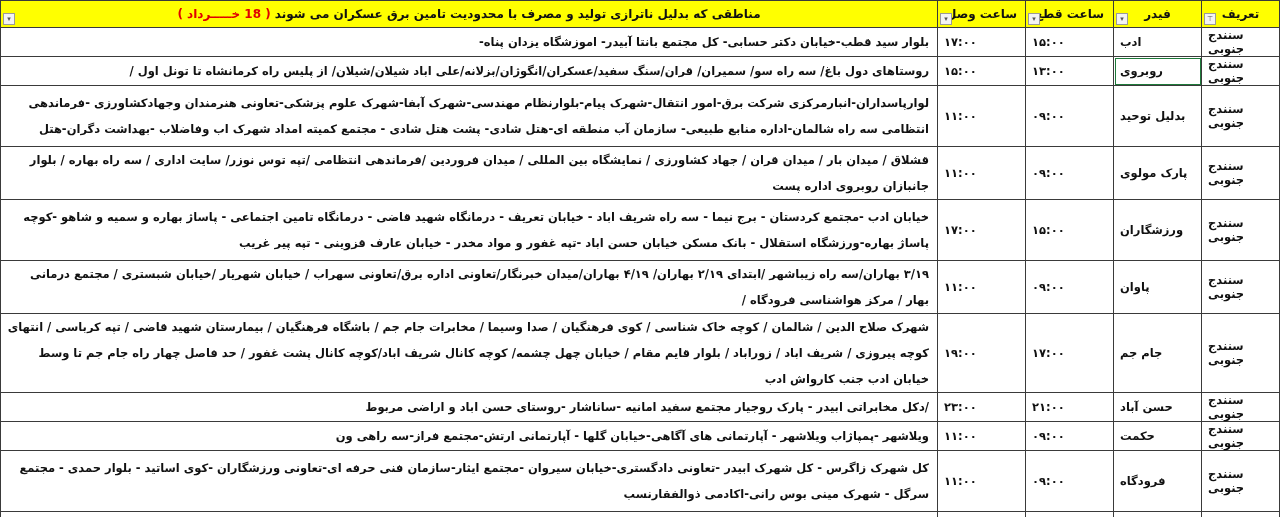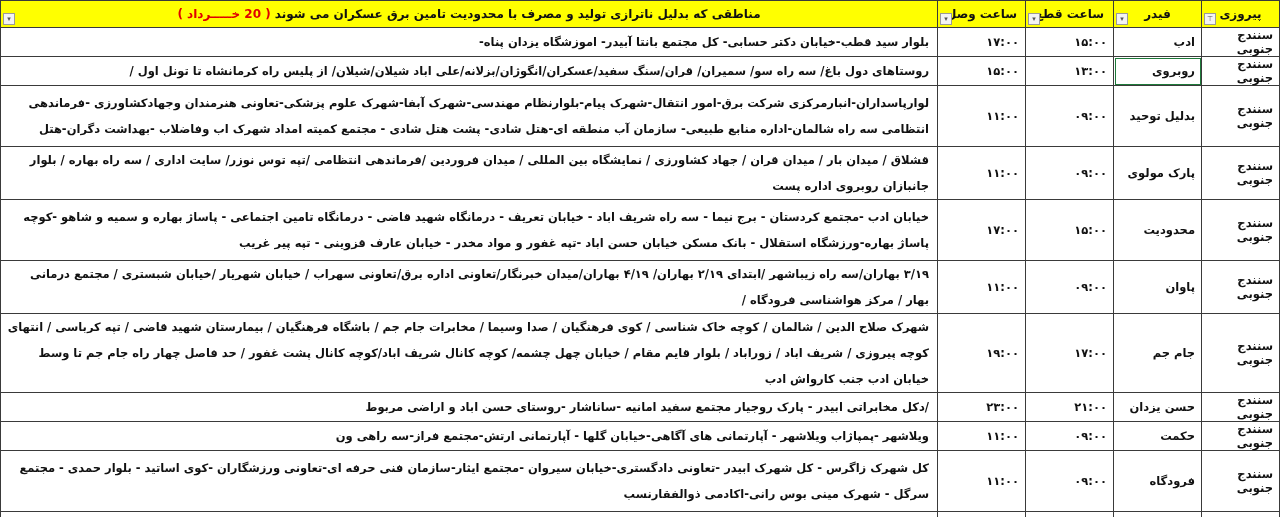--- a/index.html
+++ b/index.html
@@ -3,58 +3,58 @@
 <meta charset="utf-8">
 <style>
   html, body { margin:0; padding:0; background:#ffffff; }
   body { width:1280px; height:517px; overflow:hidden; font-family:"DejaVu Sans", sans-serif; }
   table { border-collapse:collapse; direction:rtl; table-layout:fixed; width:1280px; }
   th, td { border:1px solid #3a3a3a; font-weight:bold; color:#111; padding:0 6px; }
   thead th { background:#ffff00; height:26px; font-size:12px; position:relative; text-align:center; }
   thead th.title { text-align:center; }
   .hl { color:#e00000; }
   .filter { position:absolute; left:2px; bottom:2px; width:10px; height:10px; border:1px solid #9a9a9a; background:#f3f3f3; font-size:7px; line-height:10px; text-align:center; color:#555; font-weight:normal; }
-  td { font-size:11.5px; text-align:right; vertical-align:middle; }
+  td { font-size:11.5px; text-align:left; vertical-align:middle; }
   td.areas { text-align:right; line-height:26px; padding-right:8px; }
   td.time { font-family:"DejaVu Sans", sans-serif; }
   tr.r1 td { height:26px; }
   tr.r2 td { height:60px; }
 </style>
 </head>
 <body>
 
 <table>
   <colgroup>
     <col style="width:78px">
       <col style="width:88px">
       <col style="width:88px">
       <col style="width:88px">
       <col>
   </colgroup>
   <thead>
     <tr>
       <th>
-        <span>پیروزی</span>
+        <span>تعریف</span>
         <span class="filter">⊤</span>
       </th>
       <th>
         <span>فیدر</span>
         <span class="filter">▾</span>
       </th>
       <th>
         <span>ساعت قطع</span>
         <span class="filter">▾</span>
       </th>
       <th>
         <span>ساعت وصل</span>
         <span class="filter">▾</span>
       </th>
       <th class="title">
         <span>مناطقی که بدلیل ناترازی تولید و مصرف با محدودیت تامین برق عسکران می شوند</span>
-        <span class="hl">( 20 خـــــرداد )</span>
+        <span class="hl">( 18 خـــــرداد )</span>
         <span class="filter">▾</span>
       </th>
     </tr>
   </thead>
   <tbody>
     <tr class="r1">
       <td>سنندج جنوبی</td>
       <td>ادب</td>
       <td class="time">۱۵:۰۰</td>
       <td class="time">۱۷:۰۰</td>
@@ -76,42 +76,42 @@
     </tr>
     <tr class="r1">
       <td>سنندج جنوبی</td>
       <td>پارک مولوی</td>
       <td class="time">۰۹:۰۰</td>
       <td class="time">۱۱:۰۰</td>
       <td class="areas">قشلاق / میدان بار / میدان قران / جهاد کشاورزی / نمایشگاه بین المللی / میدان فروردین /فرماندهی انتظامی /تپه توس نوزر/ سایت اداری / سه راه بهاره / بلوار جانبازان روبروی اداره پست</td>
     </tr>
     <tr class="r2">
       <td>سنندج جنوبی</td>
-      <td>محدودیت</td>
+      <td>ورزشگاران</td>
       <td class="time">۱۵:۰۰</td>
       <td class="time">۱۷:۰۰</td>
       <td class="areas">خیابان ادب -مجتمع کردستان - برج نیما - سه راه شریف اباد - خیابان تعریف - درمانگاه شهید قاضی - درمانگاه تامین اجتماعی - پاساژ بهاره و سمیه و شاهو -کوچه پاساژ بهاره-ورزشگاه استقلال - بانک مسکن خیابان حسن اباد -تپه غفور و مواد مخدر - خیابان عارف قزوینی - تپه پیر غریب</td>
     </tr>
     <tr class="r1">
       <td>سنندج جنوبی</td>
       <td>پاوان</td>
       <td class="time">۰۹:۰۰</td>
       <td class="time">۱۱:۰۰</td>
       <td class="areas">۳/۱۹ بهاران/سه راه زیباشهر /ابتدای ۲/۱۹ بهاران/ ۴/۱۹ بهاران/میدان خبرنگار/تعاونی اداره برق/تعاونی سهراب / خیابان شهریار /خیابان شبستری / مجتمع درمانی بهار / مرکز هواشناسی فرودگاه /</td>
     </tr>
     <tr class="r2">
       <td>سنندج جنوبی</td>
       <td>جام جم</td>
       <td class="time">۱۷:۰۰</td>
       <td class="time">۱۹:۰۰</td>
       <td class="areas">شهرک صلاح الدین / شالمان / کوچه خاک شناسی / کوی فرهنگیان / صدا وسیما / مخابرات جام جم / باشگاه فرهنگیان / بیمارستان شهید قاضی / تپه کرباسی / انتهای کوچه پیروزی / شریف اباد / زوراباد / بلوار قایم مقام / خیابان چهل چشمه/ کوچه کانال شریف اباد/کوچه کانال پشت غفور / حد فاصل چهار راه جام جم تا وسط خیابان ادب جنب کارواش ادب</td>
     </tr>
     <tr class="r1">
       <td>سنندج جنوبی</td>
-      <td>حسن یزدان</td>
+      <td>حسن آباد</td>
       <td class="time">۲۱:۰۰</td>
       <td class="time">۲۳:۰۰</td>
       <td class="areas">/دکل مخابراتی ابیدر - پارک روجیار مجتمع سفید امانیه -ساناشار -روستای حسن اباد و اراضی مربوط</td>
     </tr>
     <tr class="r1">
       <td>سنندج جنوبی</td>
       <td>حکمت</td>
       <td class="time">۰۹:۰۰</td>
       <td class="time">۱۱:۰۰</td>
       <td class="areas">ویلاشهر -پمپاژاب ویلاشهر - آپارتمانی های آگاهی-خیابان گلها - آپارتمانی ارتش-مجتمع فراز-سه راهی ون</td>

